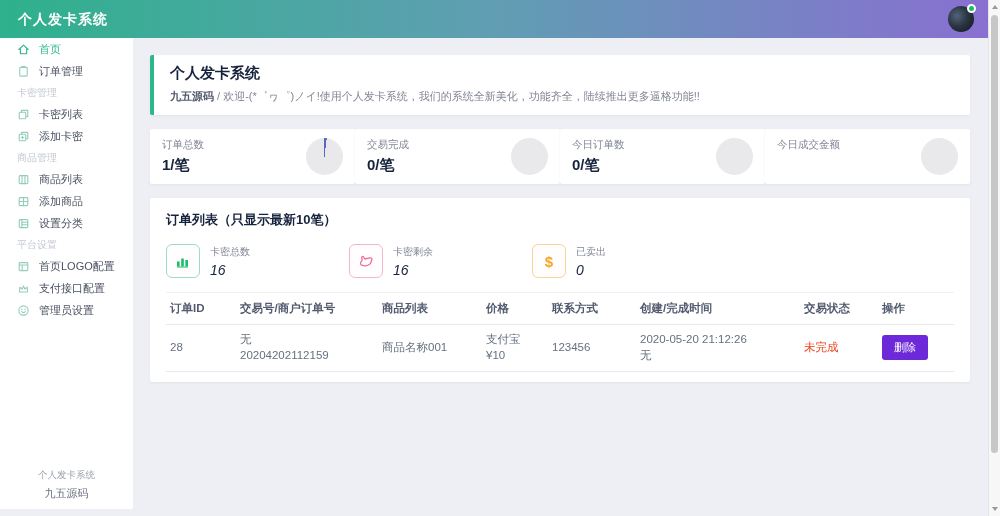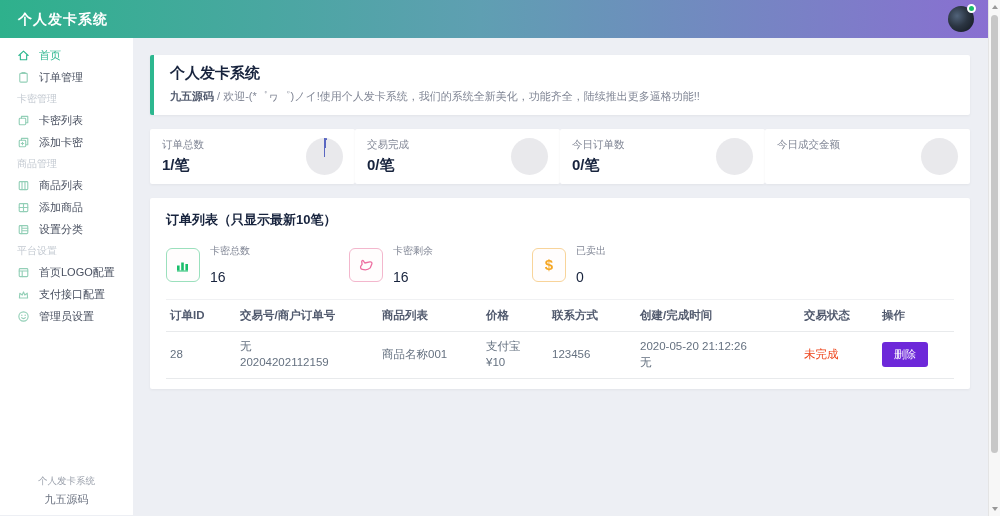--- a/index.html
+++ b/index.html
@@ -25,21 +25,21 @@
     background:#f7f7f7; border-left:1px solid #e4e4e4; z-index:20; }
   .scroll-btn { position:absolute; left:0; width:12px; height:12px;
     display:flex; align-items:center; justify-content:center; cursor:pointer; }
   .scroll-btn.up { top:1px; } .scroll-btn.down { bottom:1px; }
   .tri-up { width:0; height:0; border-left:3px solid transparent; border-right:3px solid transparent; border-bottom:4px solid #989898; }
   .tri-down { width:0; height:0; border-left:3px solid transparent; border-right:3px solid transparent; border-top:4px solid #989898; }
   .scroll-thumb { position:absolute; top:15px; left:2px; width:7px; height:438px;
     background:#c7c7c7; border-radius:4px; cursor:pointer; }
 
   
-  .sidebar { position:absolute; top:37px; left:0; width:133px; height:478px; background:#fff; z-index:4; }
+  .sidebar { position:absolute; top:31px; left:0; width:133px; height:478px; background:#fff; z-index:4; }
   .menu { padding-top:7px; }
   .menu-item { display:flex; align-items:center; height:22px; padding-left:17px; cursor:pointer; }
   .menu-item .icon { width:13px; height:13px; color:#93cfb7; flex:none; display:flex; }
   .menu-item .icon svg { width:13px; height:13px; }
   .menu-item .label { margin-left:9px; font-size:11px; color:#495060; white-space:nowrap; }
   .menu-item.active .icon { color:#2db78f; }
   .menu-item.active .label { color:#2db78f; }
   .menu-section { height:21px; line-height:21px; padding-left:17px; font-size:10px; color:#c3c9d1; }
   .sidebar-footer { position:absolute; bottom:8px; left:0; width:133px; text-align:center; }
   .sf1 { font-size:9.5px; color:#9aa0ab; margin-bottom:4px; }
@@ -68,21 +68,21 @@
   .order-title { font-size:13px; font-weight:bold; color:#17233d; }
   .mini-row { display:flex; margin-top:15px; }
   .mini { display:flex; align-items:center; width:183px; }
   .mini-icon { width:34px; height:34px; border:1px solid; border-radius:6px;
     display:flex; align-items:center; justify-content:center; flex:none; background:#fffdfd; }
   .mini-icon.green { border-color:#9be0bd; color:#19be6b; }
   .mini-icon.pink  { border-color:#f3b7cd; color:#ed6ea0; }
   .mini-icon.orange{ border-color:#f8d49a; color:#f5a623; font-size:15px; font-weight:bold; }
   .mini-text { margin-left:10px; }
   .mini-label { font-size:10px; color:#808695; }
-  .mini-value { font-size:14px; color:#17233d; margin-top:11px; }
+  .mini-value { font-size:14px; color:#17233d; margin-top:3px;font-style:italic; }
 
   table.orders { width:100%; border-collapse:collapse; margin-top:14px; }
   table.orders th { font-size:11.5px; color:#515a6e; font-weight:bold; text-align:left;
     padding:8px 4px; border-top:1px solid #f0f1f3; border-bottom:1px solid #e8eaec; white-space:nowrap; }
   table.orders td { font-size:11.5px; color:#657180; padding:7px 4px 8px;
     border-bottom:1px solid #e8eaec; vertical-align:middle; line-height:1.35; }
   .status-red { color:#ed3f14; }
   .btn-delete { background:#6d28d9; color:#fff; border:none; font-size:11px;
     padding:5px 12px; border-radius:3px; cursor:pointer; font-family:inherit; }
 </style>

